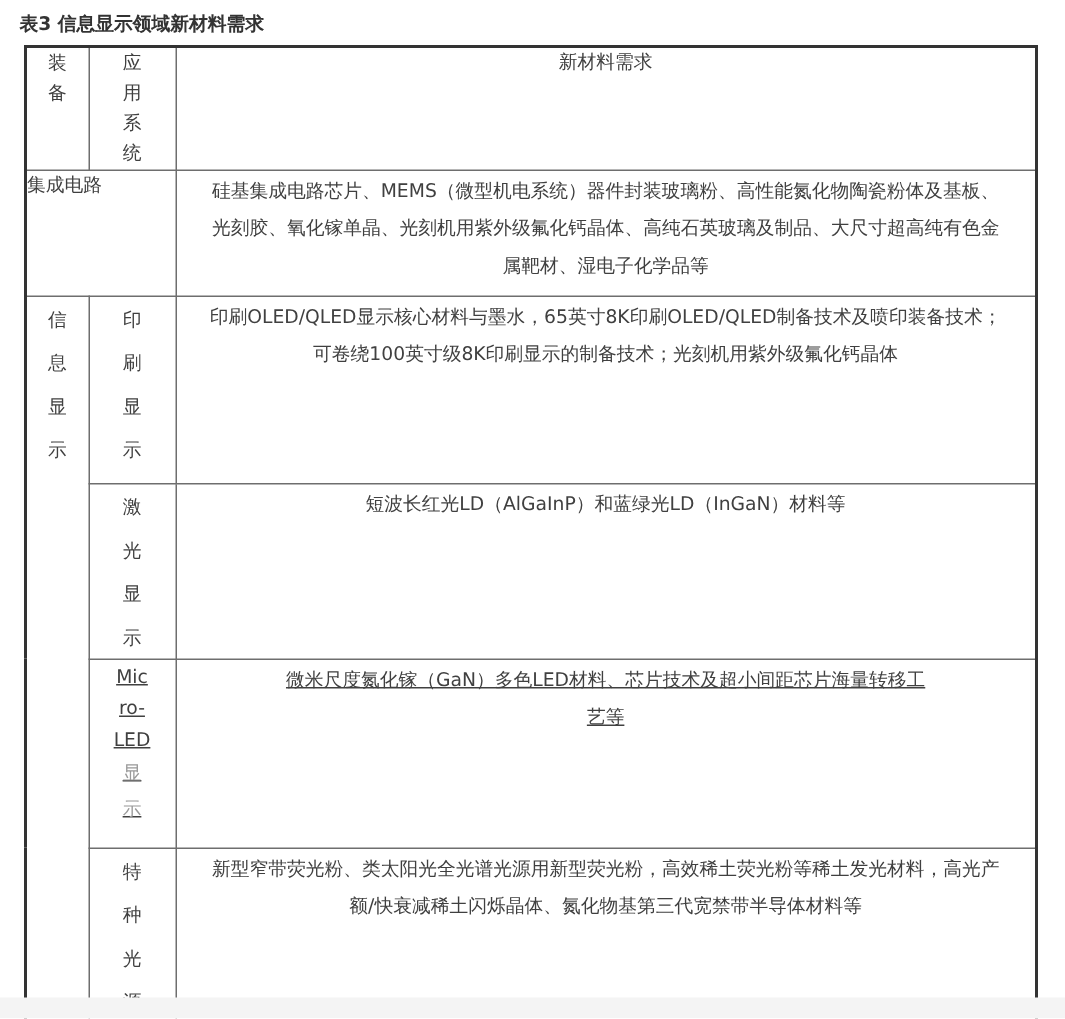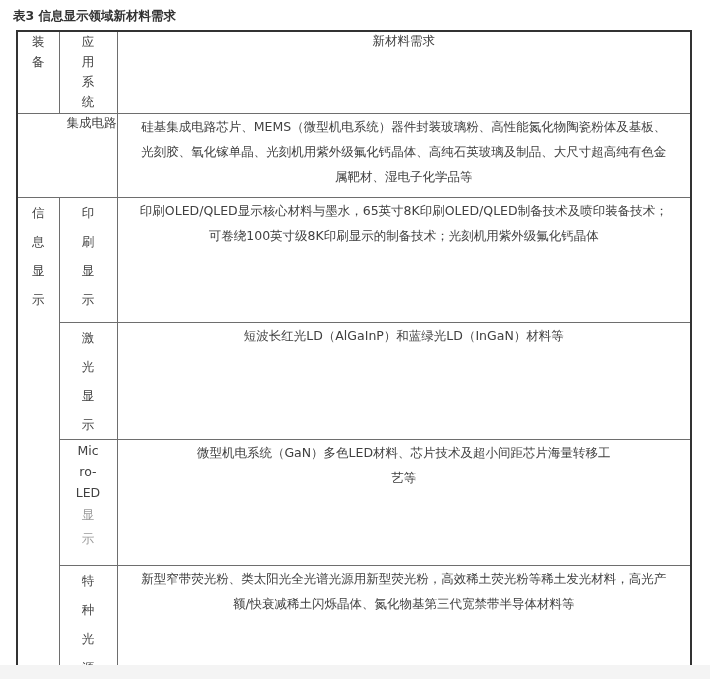--- a/index.html
+++ b/index.html
@@ -45,21 +45,21 @@
     overflow: hidden;
     vertical-align: top;
     font-size: 12.5px;
     font-weight: 400;
     color: #404040;
   }
   tr.r-head   { height: 82px; }
   tr.r-ic     { height: 84px; }
   tr.r-print  { height: 125px; }
   tr.r-laser  { height: 84px; }
-  tr.r-micro  { height: 126px; }
+  tr.r-micro  { height: 126px; text-decoration: underline; }
   tr.r-special{ height: 129px; }
 
   th.vh {
     text-align: center;
     padding-top: 4px;
     line-height: 20px;
     white-space: pre-line;
     font-weight: 700;
     color: #3a3a3a;
   }
@@ -70,21 +70,21 @@
     font-weight: 700;
     color: #3a3a3a;
   }
   td.v {
     text-align: center;
     padding-top: 11px;
     line-height: 29px;
     white-space: pre-line;
   }
   td.device-cell {
-    text-align: right;
+    text-align: left;
     padding: 13px 0 0 13px;
     line-height: 18px;
   }
   td.demand {
     text-align: center;
     padding: 10px 12px 0 11px;
     line-height: 25px;
     white-space: pre-line;
     word-break: break-all;
   }
@@ -165,21 +165,21 @@
       </tr>
 
       <tr class="r-micro">
         <td class="micro">
           <span class="seg">Mic
 ro-
 LED</span>
           <span class="seg muted">显
 示</span>
         </td>
-        <td class="demand">微型机电系统（GaN）多色LED材料、芯片技术及超小间距芯片海量转移工
+        <td class="demand">微米尺度氮化镓（GaN）多色LED材料、芯片技术及超小间距芯片海量转移工
 艺等</td>
       </tr>
 
       <tr class="r-special">
         <td class="v">特
 种
 光
 源</td>
         <td class="demand">新型窄带荧光粉、类太阳光全光谱光源用新型荧光粉，高效稀土荧光粉等稀土发光材料，高光产
 额/快衰减稀土闪烁晶体、氮化物基第三代宽禁带半导体材料等</td>

